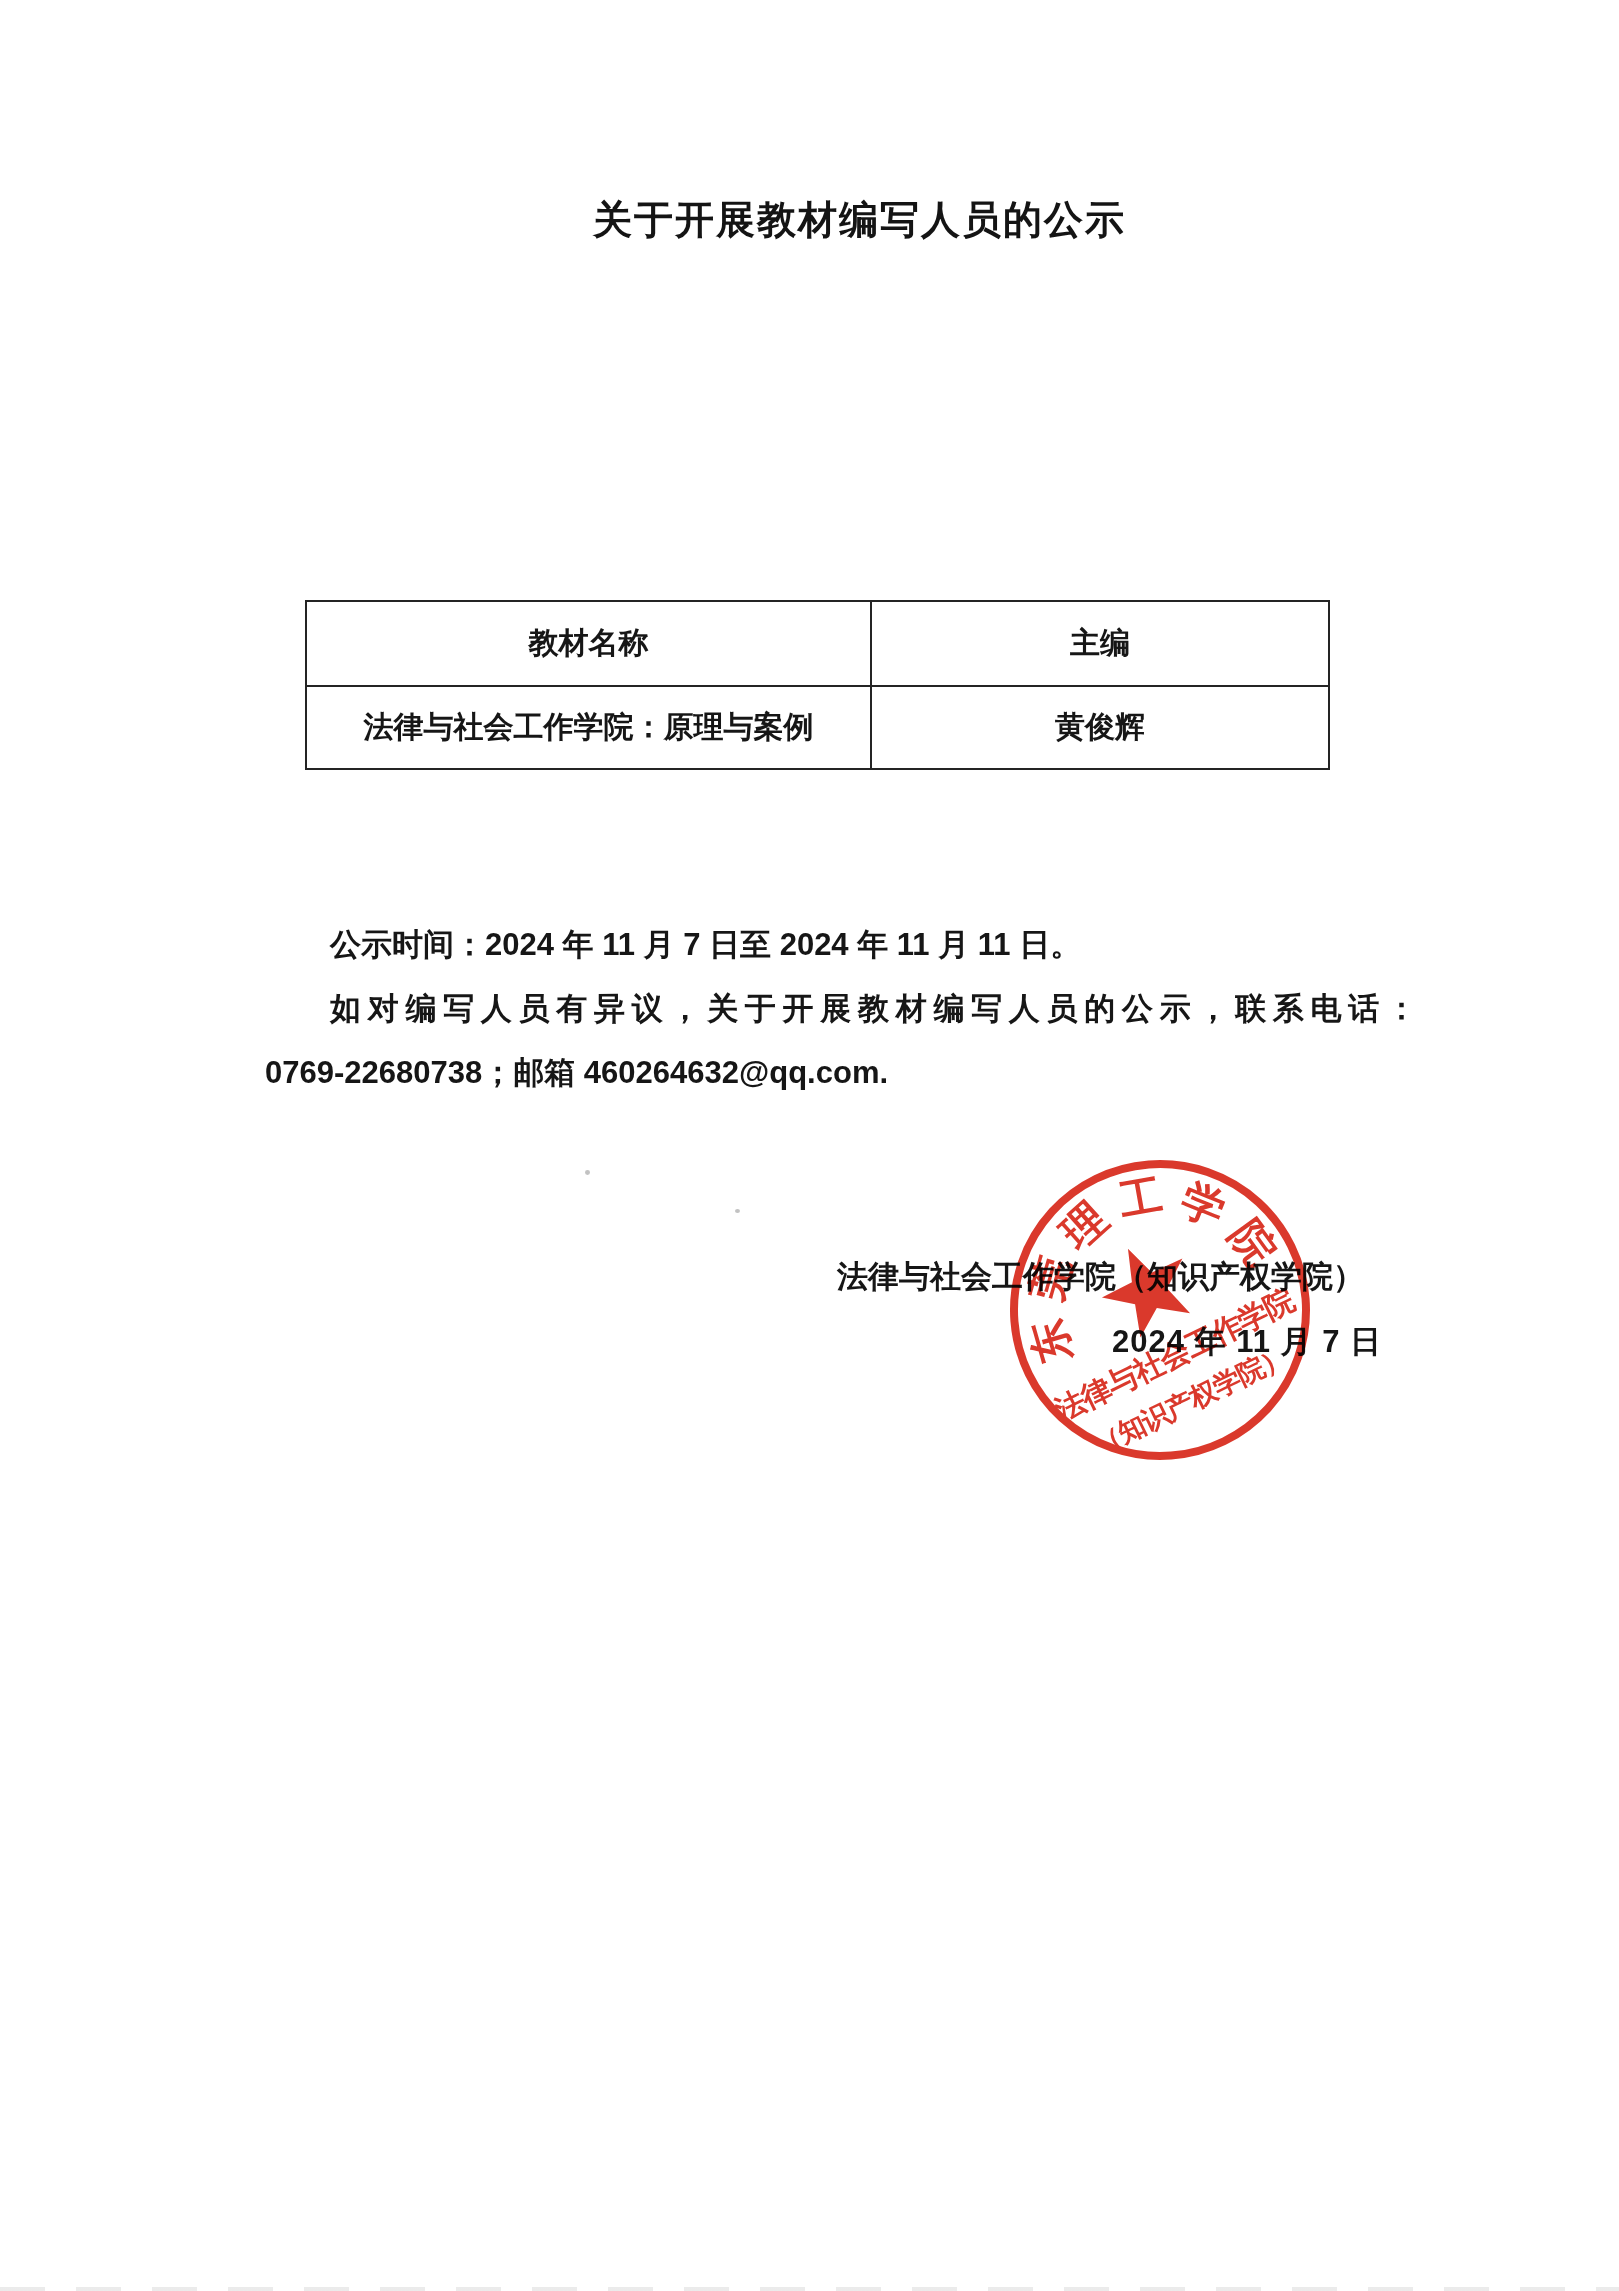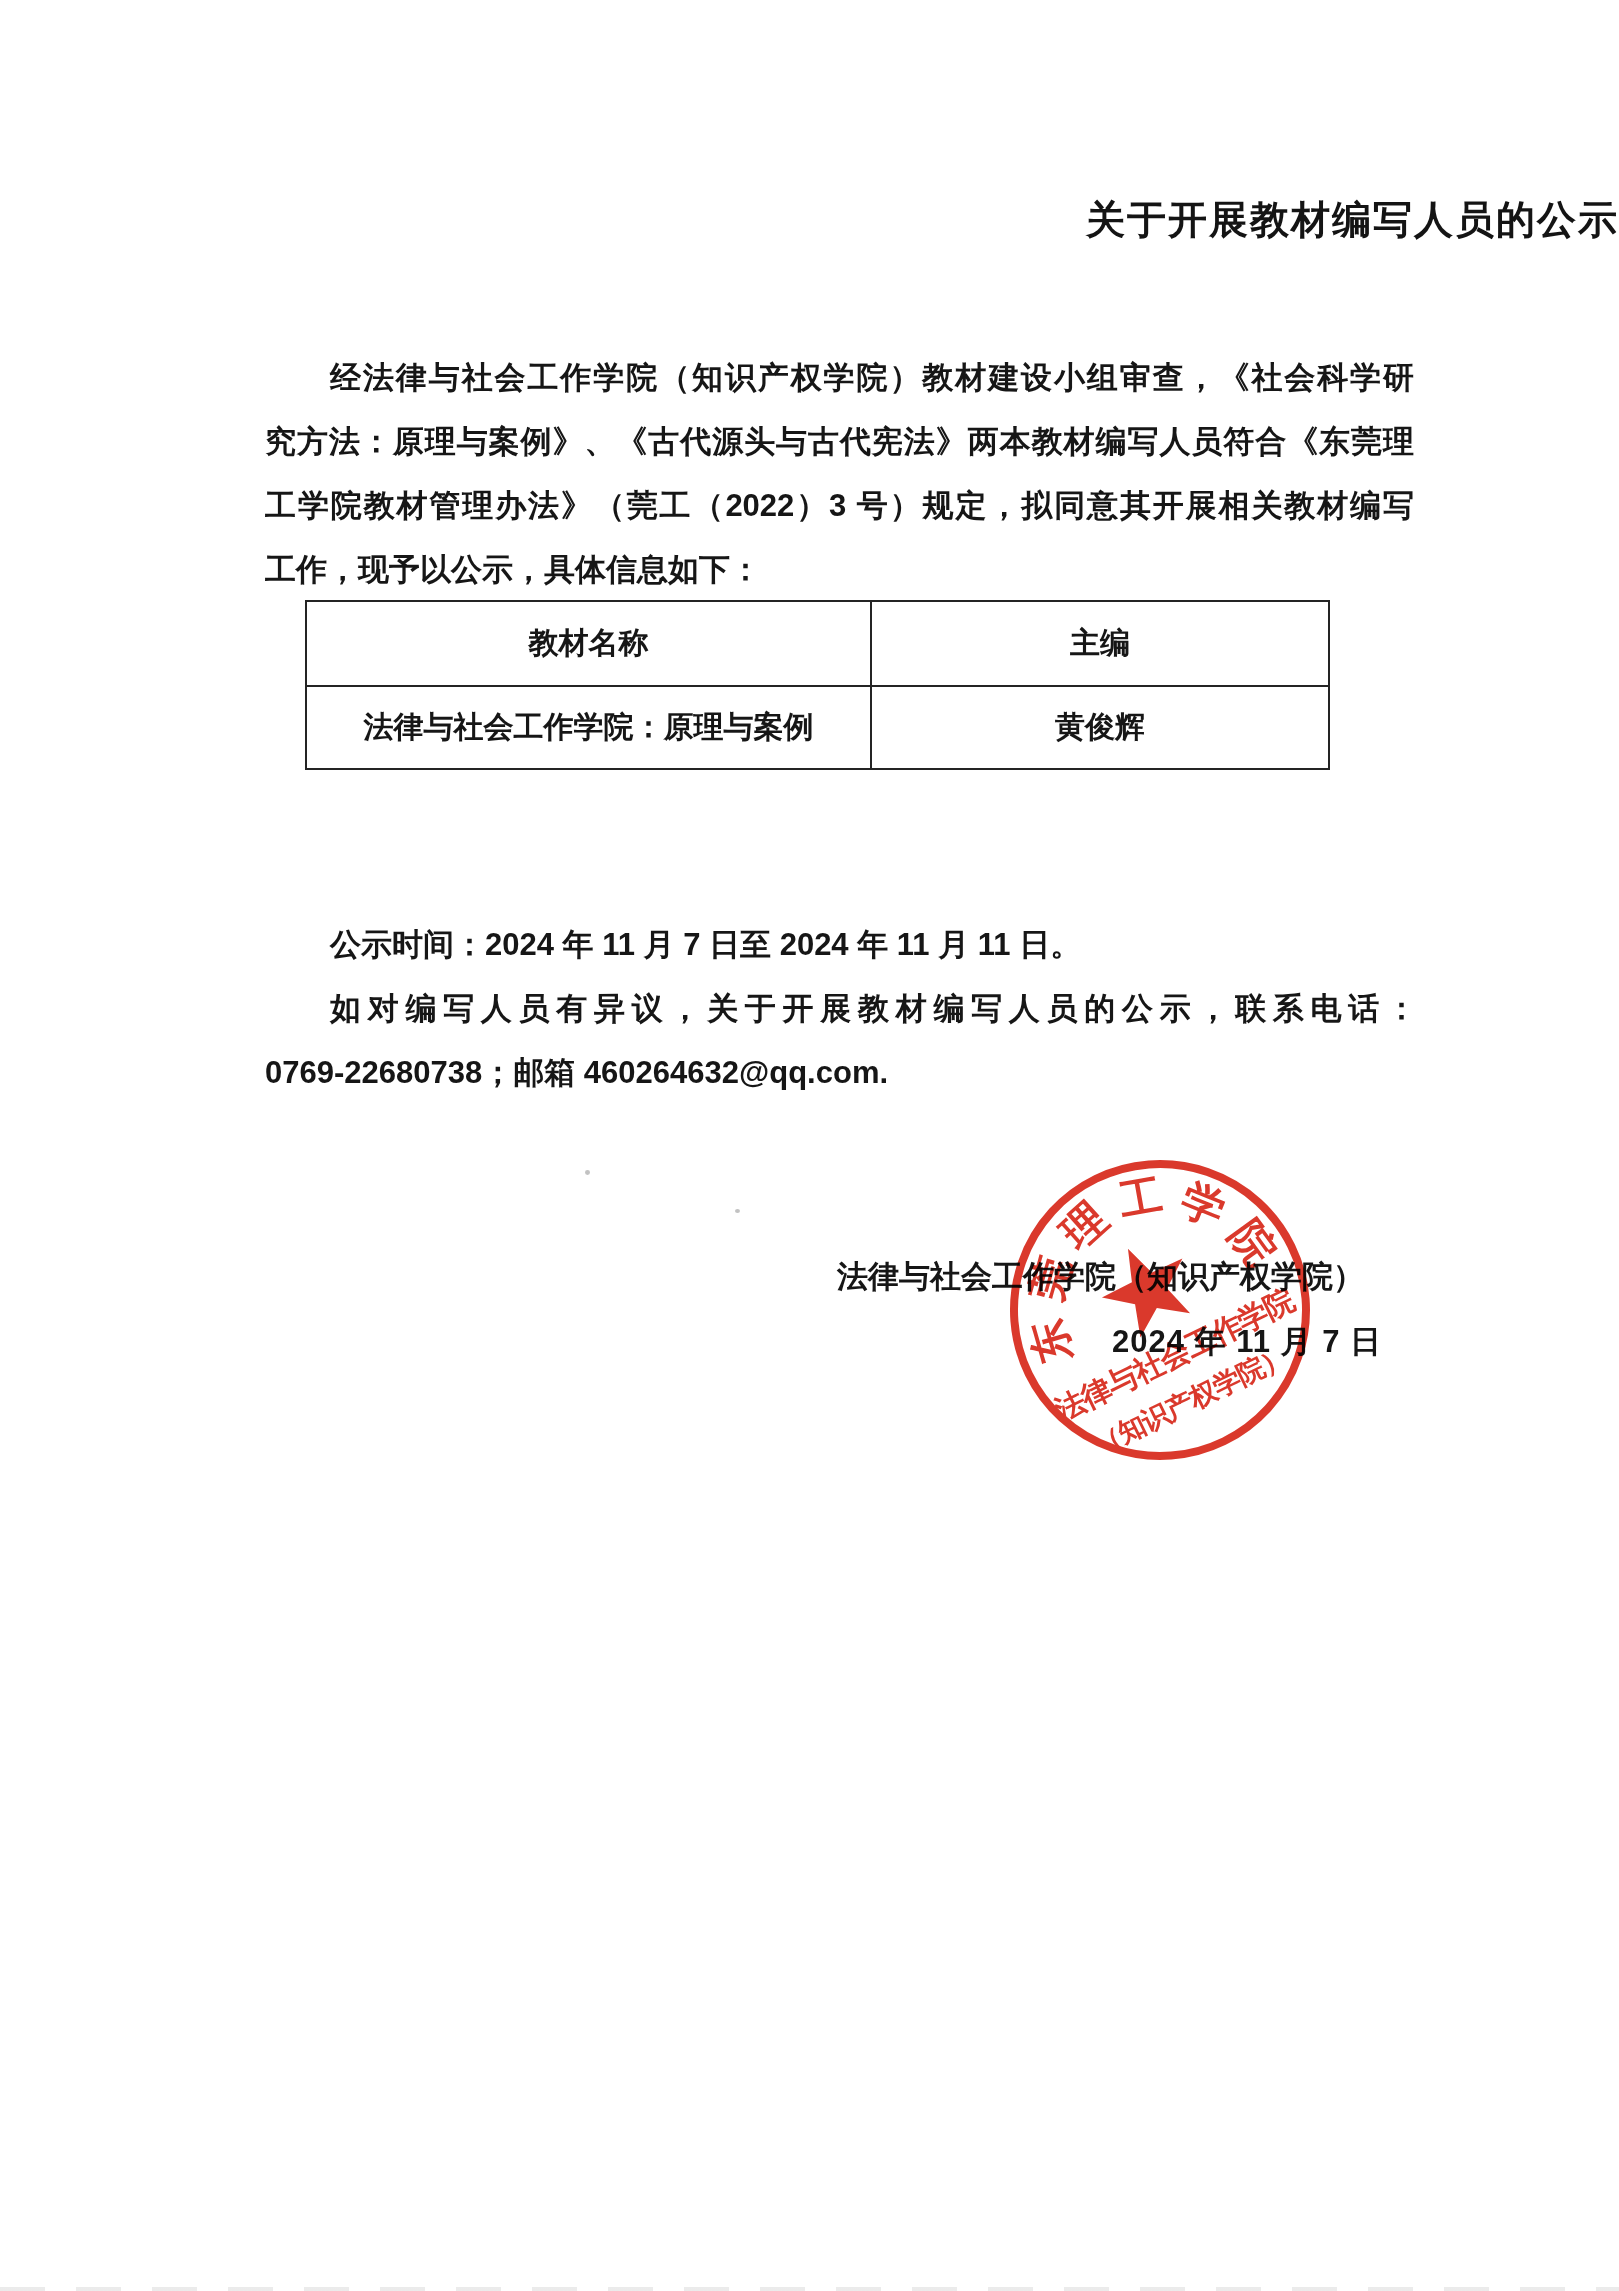--- a/index.html
+++ b/index.html
@@ -7,21 +7,21 @@
     position:relative;
     width:1619px;height:2292px;
     background:#ffffff;
     overflow:hidden;
     font-family:"Liberation Sans", sans-serif;
     color:#1c1c1c;
   }
   .doc-title{
     position:absolute;
     left:100px;right:0;top:193px;
-    text-align:right;
+    text-align:center;
     font-size:39px;
     font-weight:700;
     letter-spacing:2px;
     color:#141414;
   }
   .body-block{
     position:absolute;
     left:265px;top:346px;
     width:1149px;
     font-size:31px;
@@ -151,26 +151,20 @@
     opacity:.9;
   }
 </style>
 </head>
 <body>
 
 <div class="page">
 
   <div class="doc-title">关于开展教材编写人员的公示</div>
 
-  <div class="body-block">
-    <div class="body-line just indent">经法律与社会工作学院（知识产权学院）教材建设小组审查，《社会科学研</div>
-    <div class="body-line just">究方法：原理与案例》、《古代源头与古代宪法》两本教材编写人员符合《东莞理</div>
-    <div class="body-line just">工学院教材管理办法》（莞工（2022）3 号）规定，拟同意其开展相关教材编写</div>
-    <div class="body-line">工作，现予以公示，具体信息如下：</div>
-  </div>
 
   <table class="doc-table">
     <tbody>
       <tr>
         <td class="col-name row-h">教材名称</td>
         <td class="row-h">主编</td>
       </tr>
       <tr>
         <td class="row-d">法律与社会工作学院：原理与案例</td>
         <td class="row-d">黄俊辉</td>

